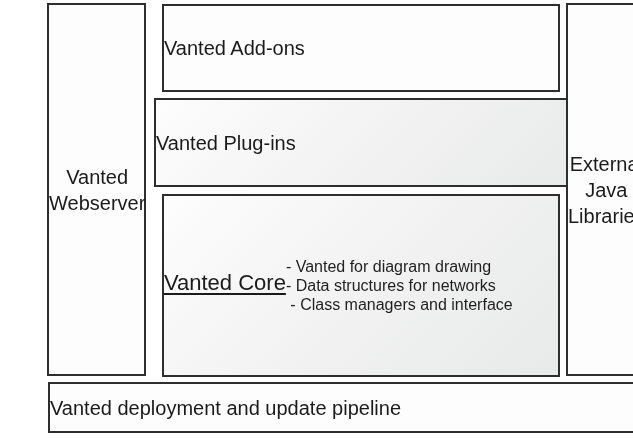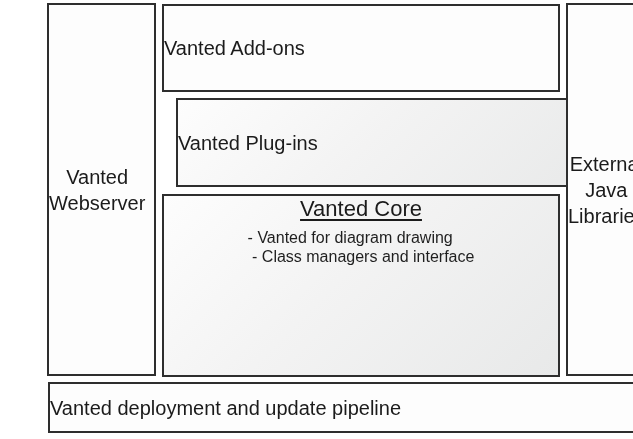--- a/index.html
+++ b/index.html
@@ -27,27 +27,27 @@
   }
   .box.shaded {
     background: linear-gradient(135deg, #fdfdfd 0%, #f3f3f3 45%, #e8e9e9 100%);
   }
   .label {
     font-size: 20px;
     line-height: 1.3;
     color: #1b1b1b;
   }
   
-  .left-col  { left: 3px;   top: 3px; width: 109px; height: 373px; }
+  .left-col  { left: 3px;   top: 3px; width: 99px; height: 373px; }
   .right-col { left: 522px; top: 3px; width: 108px; height: 373px; }
   
   .addons  { left: 118px; top: 4px;   width: 398px; height: 88px; }
-  .plugins { left: 132px; top: 98px;  width: 436px; height: 89px; }
+  .plugins { left: 110px; top: 98px;  width: 436px; height: 89px; }
   .core    { left: 118px; top: 194px; width: 398px; height: 183px;
-             flex-direction: column; }
+             flex-direction: row; }
   .core-title {
     font-size: 22px;
     text-decoration: underline;
     text-underline-offset: 3px;
     margin-bottom: 6px;
     color: #1b1b1b;
   }
   .core-list {
     display: inline-block;
     text-align: left;
@@ -74,20 +74,21 @@
   </div>
 
   <div class="box plugins shaded">
     <div class="label">Vanted Plug-ins</div>
   </div>
 
   <div class="box core shaded">
     <div class="core-title">Vanted Core</div>
     <div class="core-list">
       <div class="core-item">- Vanted for diagram drawing</div>
+      <div class="core-item">- Data structures for networks</div>
       <div class="core-item"> - Class managers and interface</div>
     </div>
   </div>
 
   <div class="box right-col">
     <div class="label" style="white-space: pre-line;">External
 Java
 Libraries</div>
   </div>
 

